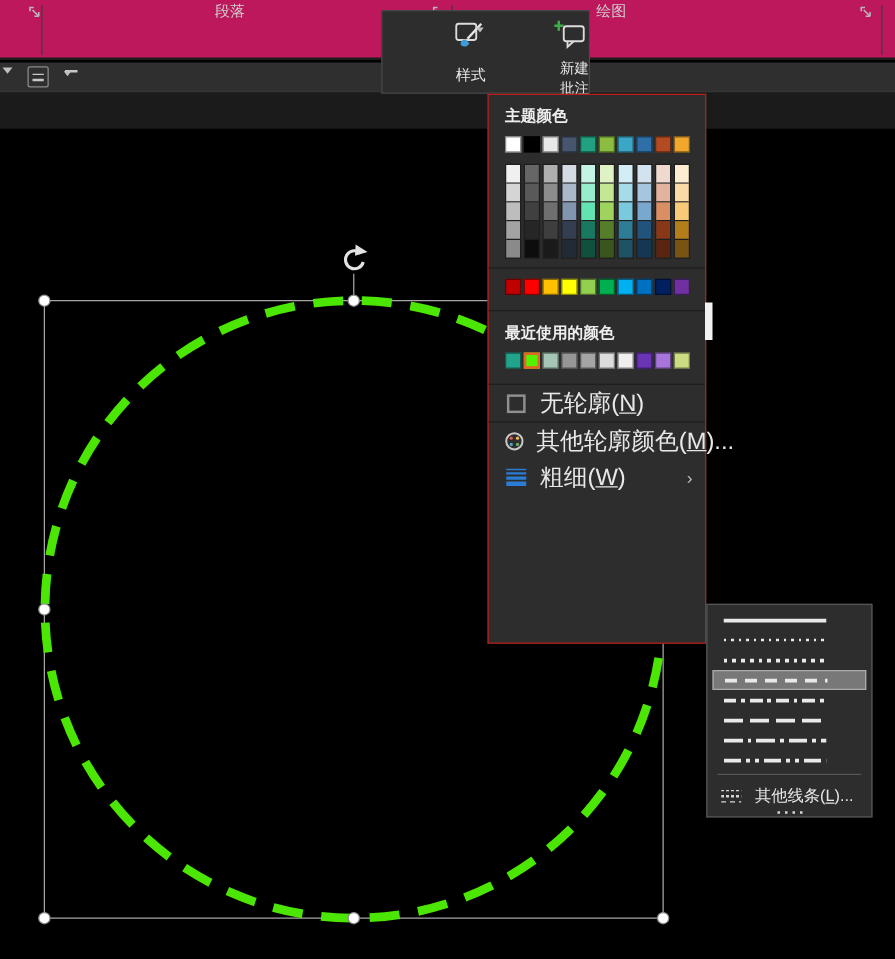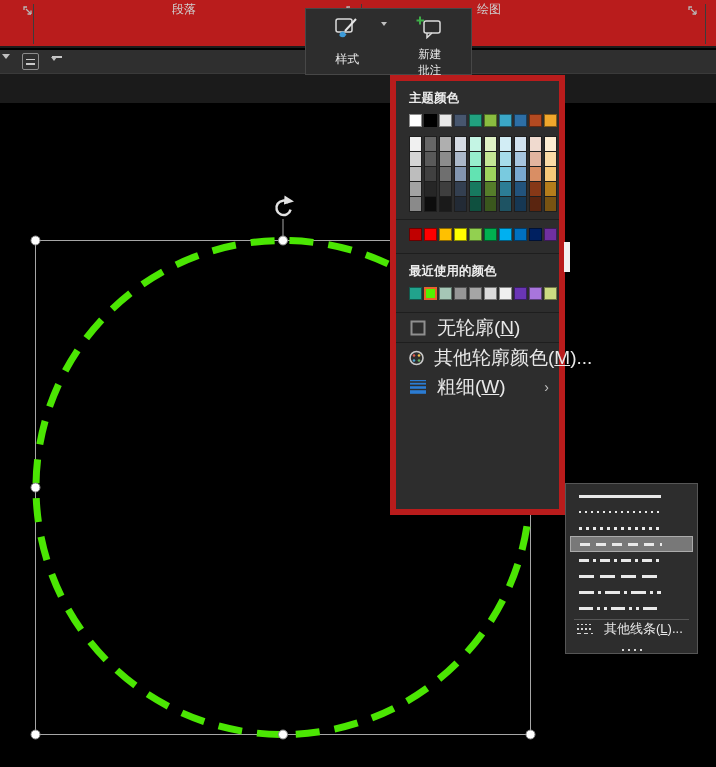--- a/index.html
+++ b/index.html
@@ -1,42 +1,42 @@
 <!DOCTYPE html>
 <html><head>
 <meta charset="utf-8">
 <style>
   html,body{margin:0;padding:0}
   body{width:716px;height:767px;position:relative;overflow:hidden;background:#000;
        font-family:"Liberation Sans","DejaVu Sans",sans-serif;}
   
-  .ribbon{position:absolute;left:0;top:0;width:716px;height:46px;background:#b91c1c;border-bottom:2px solid #1C1C1C;z-index:1}
+  .ribbon{position:absolute;left:0;top:0;width:716px;height:46px;background:#be185d;border-bottom:2px solid #1C1C1C;z-index:1}
   .vsep{position:absolute;top:4px;width:1px;height:40px;background:#3C3C3C}
   .grouplabel{position:absolute;top:1px;font-size:12px;color:#CFCFCF;white-space:nowrap}
   .launcher{position:absolute;width:12px;height:12px}
   .ribbon2{position:absolute;left:0;top:50px;width:716px;height:23px;background:#2F2F2F;border-bottom:1px solid #3A3A3A;z-index:1}
   .band3{position:absolute;left:0;top:74px;width:716px;height:29px;background:#1B1B1B;z-index:1}
   .tri{width:0;height:0;border-left:4px solid transparent;border-right:4px solid transparent;border-top:5px solid #C0C0C0}
   .r2chev{position:absolute;left:2px;top:9px}
   .r2box{position:absolute;left:22px;top:3px;width:15px;height:15px;border:1px solid #8C8C8C;border-radius:2px;display:flex;flex-direction:column;justify-content:center;gap:3px;align-items:center}
   .r2box i{display:block;width:9px;height:1.5px;background:#C8C8C8}
   .r2collapse{position:absolute;left:51px;top:6px;width:12px}
   .r2collapse b{display:block;width:10px;height:1.5px;background:#C8C8C8;margin:0 auto 3px}
   .r2collapse .tri{margin:0 auto;border-left-width:3.5px;border-right-width:3.5px;border-top-width:4px}
   
   .mini-toolbar{position:absolute;left:305px;top:8px;width:167px;height:67px;background:#2D2D2D;border:1px solid #474747;display:flex;z-index:5;box-sizing:border-box}
-  .tbtn{position:relative;flex:1;display:flex;flex-direction:column;align-items:center;padding-top:6px;box-sizing:border-box}
+  .tbtn{position:relative;flex:1;display:flex;flex-direction:column;align-items:flex-end;padding-top:6px;box-sizing:border-box}
   .tbtn.active{background:#3F3F3F}
   .tbtn .lab{font-size:12px;color:#E8E8E8;margin-top:5px;white-space:nowrap}
   .tbtn .lab2{font-size:11.5px;color:#E8E8E8;line-height:1.3;margin-top:1px;white-space:nowrap}
   .cbar{width:26px;height:7px;margin-top:1px}
   .chev{position:absolute;right:2px;top:17px}
   .chev .tri{border-left-width:3px;border-right-width:3px;border-top-width:4px}
   
-  .menu{position:absolute;left:390px;top:75px;width:175px;height:440px;background:#2D2D2D;border:6px solid #b91c1c;box-sizing:border-box;z-index:6}
+  .menu{position:absolute;left:390px;top:75px;width:175px;height:440px;background:#2D2D2D;border:1px solid #b91c1c;box-sizing:border-box;z-index:6}
   .mhead{margin:9px 0 0 13px;font-size:12.5px;font-weight:bold;color:#EDEDED;height:16px}
   .swrow{display:flex;gap:2px;margin:8px 0 0 13px}
   .swatch{width:13px;height:13px;box-sizing:border-box;border:1px solid rgba(0,0,0,.45)}
   #variant-grid{display:flex;gap:2px;margin:9px 0 0 13px}
   .vcol{display:flex;flex-direction:column;border:1px solid #1E1E1E}
   .vcell{width:11px;height:14px;border-bottom:1px solid #1E1E1E}
   .vcell:last-child{border-bottom:none}
   .mdivider{height:1px;background:#1E1E1E;margin-top:12px}
   .mdivider.tight{margin-top:7px}
   #menu-items{margin-top:0}
@@ -58,21 +58,21 @@
   .dline{width:82px;height:3px}
   .solid{background:#E9E9E9}
   .round-dot{height:2px;background:repeating-linear-gradient(90deg,#E9E9E9 0 2px,transparent 2px 6px)}
   .square-dot{background:repeating-linear-gradient(90deg,#E9E9E9 0 3px,transparent 3px 7px)}
   .dash{background:repeating-linear-gradient(90deg,#E9E9E9 0 10px,transparent 10px 16px)}
   .dash-dot{background:repeating-linear-gradient(90deg,#E9E9E9 0 10px,transparent 10px 14px,#E9E9E9 14px 17px,transparent 17px 21px)}
   .long-dash{background:repeating-linear-gradient(90deg,#E9E9E9 0 15px,transparent 15px 21px)}
   .long-dash-dot{background:repeating-linear-gradient(90deg,#E9E9E9 0 15px,transparent 15px 19px,#E9E9E9 19px 22px,transparent 22px 26px)}
   .long-dash-dot-dot{background:repeating-linear-gradient(90deg,#E9E9E9 0 14px,transparent 14px 18px,#E9E9E9 18px 21px,transparent 21px 25px,#E9E9E9 25px 28px,transparent 28px 32px)}
   .smdiv{height:1px;background:#565656;margin:3px 8px 0}
-  .more{display:flex;align-items:flex-start;height:26px;padding-left:9px}
+  .more{display:flex;align-items:flex-end;height:26px;padding-left:9px}
   .more .mlab{font-size:13px}
   .dots{display:flex;gap:4px;justify-content:center;margin-top:3px}
   .dots i{width:2px;height:2px;background:#D6D6D6}
   
   .svg-overlay{position:absolute;left:0;top:0;z-index:2;pointer-events:none}
   .wbar{position:absolute;left:564px;top:242px;width:6px;height:30px;background:#F2F2F2;z-index:8}
 </style>
 </head>
 <body>
 

